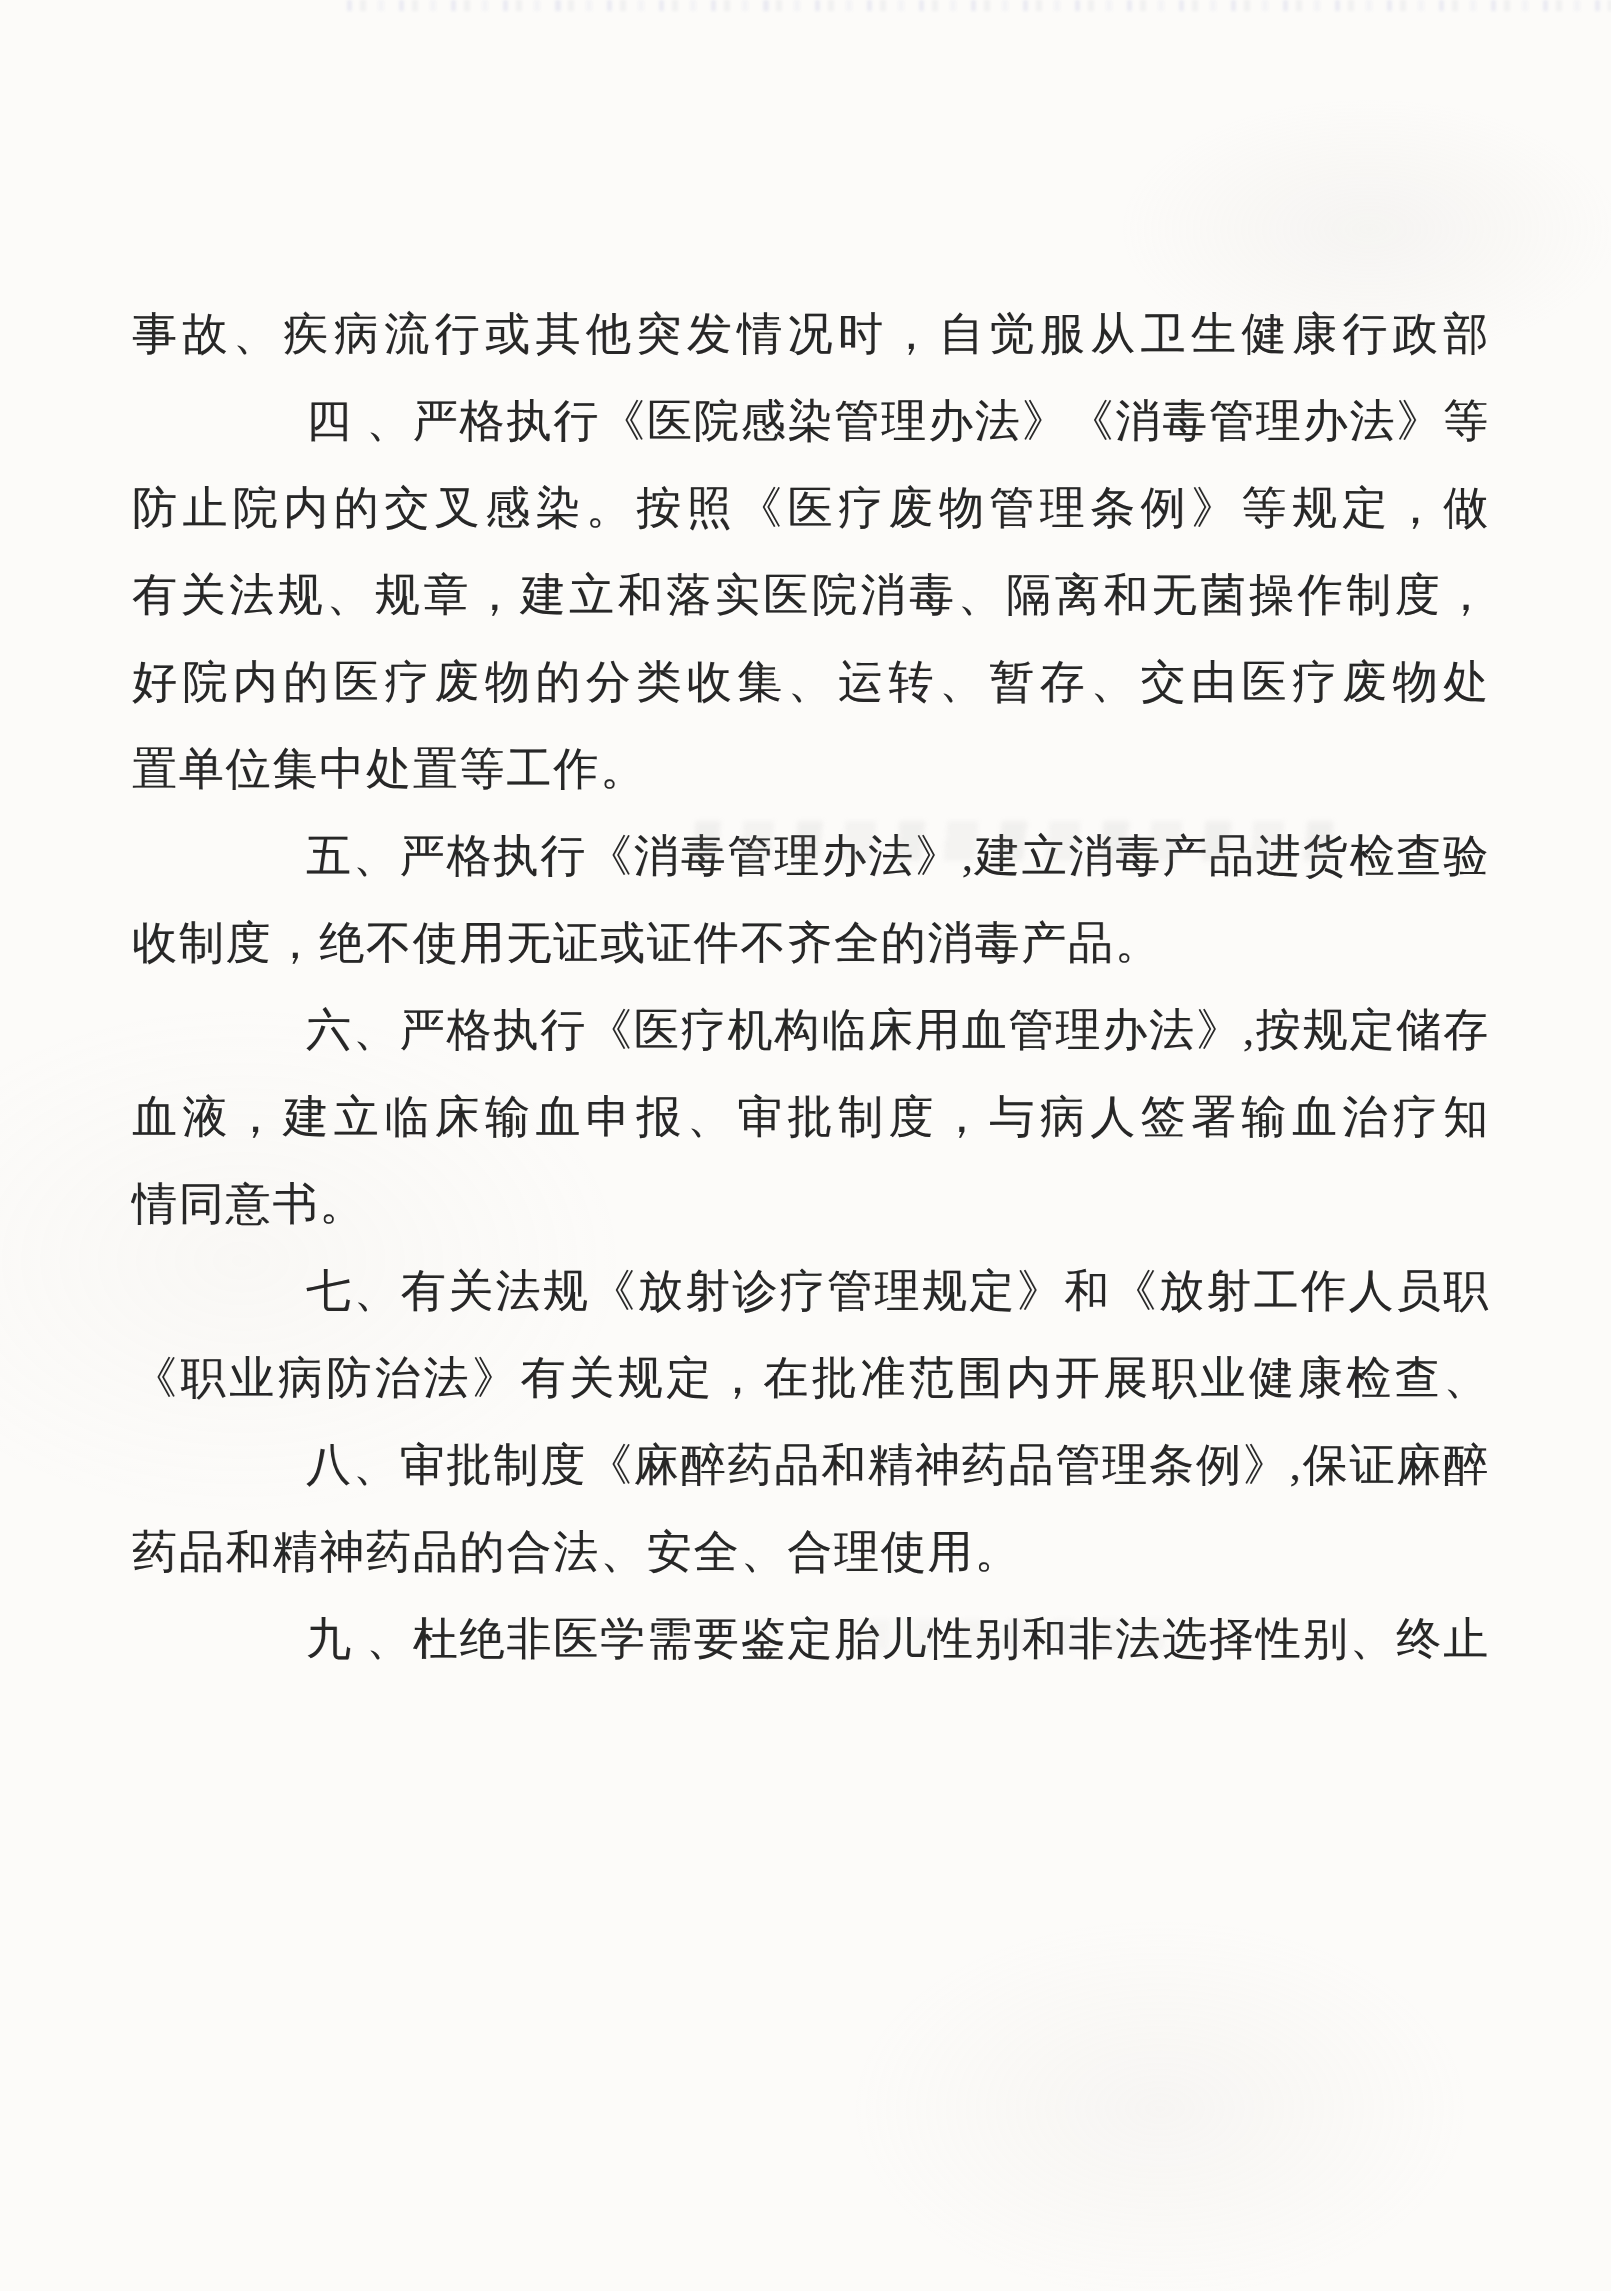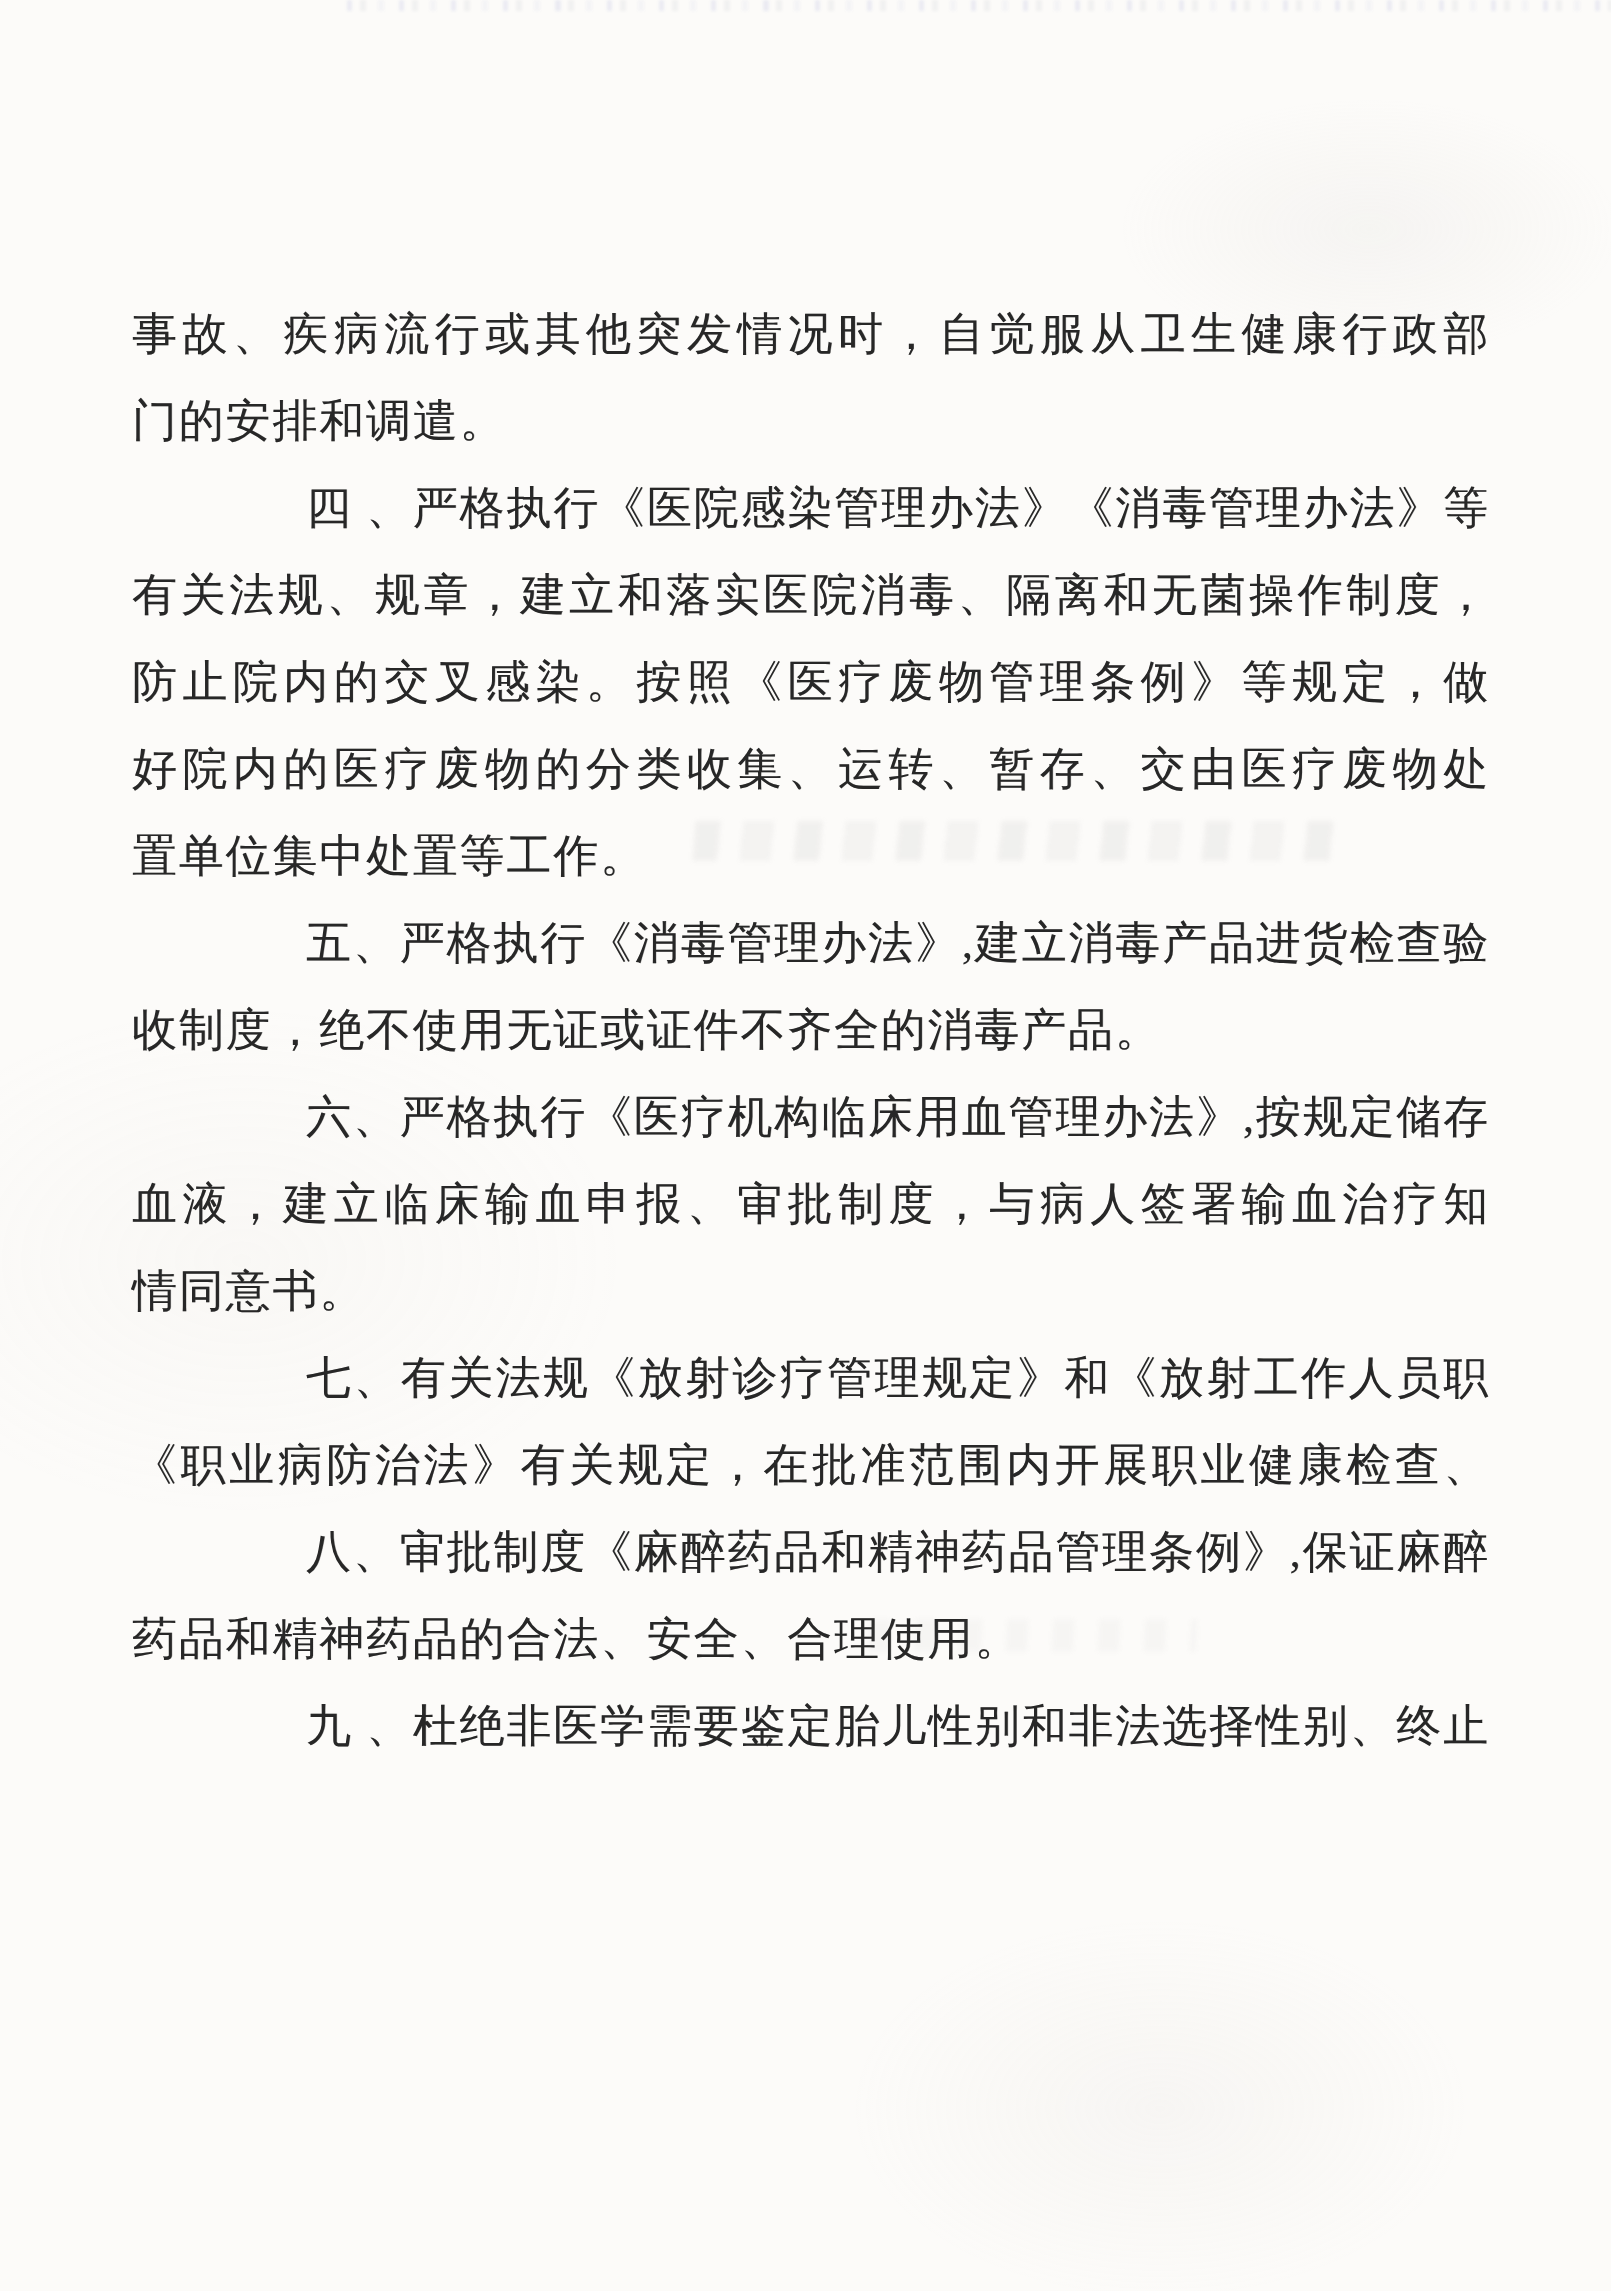--- a/index.html
+++ b/index.html
@@ -96,24 +96,23 @@
 </style>
 </head>
 <body>
 
 <div class="page">
 
   <div class="scan-noise-top"></div>
 
   <div class="content">
     <div class="line just">事故、疾病流行或其他突发情况时，自觉服从卫生健康行政部</div>
-    <div class="line">门的安排和调遣。</div>
     <div class="line just ind">四 、严格执行《医院感染管理办法》《消毒管理办法》等</div>
+    <div class="line just">防止院内的交叉感染。按照《医疗废物管理条例》等规定，做</div>
     <div class="line just">有关法规、规章，建立和落实医院消毒、隔离和无菌操作制度，</div>
-    <div class="line just">防止院内的交叉感染。按照《医疗废物管理条例》等规定，做</div>
     <div class="line just">好院内的医疗废物的分类收集、运转、暂存、交由医疗废物处</div>
     <div class="line">置单位集中处置等工作。</div>
     <div class="line just ind">五、严格执行《消毒管理办法》,建立消毒产品进货检查验</div>
     <div class="line">收制度，绝不使用无证或证件不齐全的消毒产品。</div>
     <div class="line just ind">六、严格执行《医疗机构临床用血管理办法》,按规定储存</div>
     <div class="line just">血液，建立临床输血申报、审批制度，与病人签署输血治疗知</div>
     <div class="line">情同意书。</div>
     <div class="line just ind">七、有关法规《放射诊疗管理规定》和《放射工作人员职</div>
     <div class="line just">《职业病防治法》有关规定，在批准范围内开展职业健康检查、</div>
     <div class="line just ind">八、审批制度《麻醉药品和精神药品管理条例》,保证麻醉</div>

